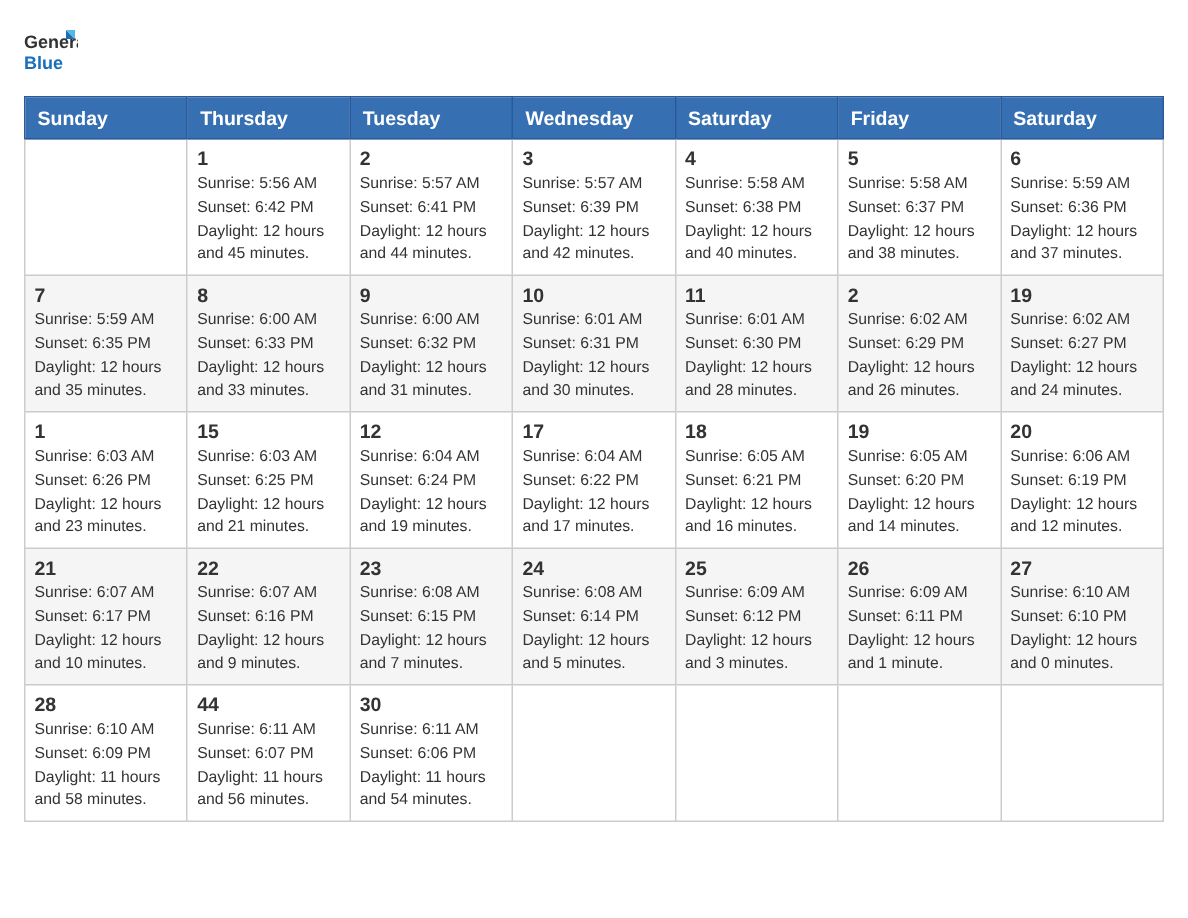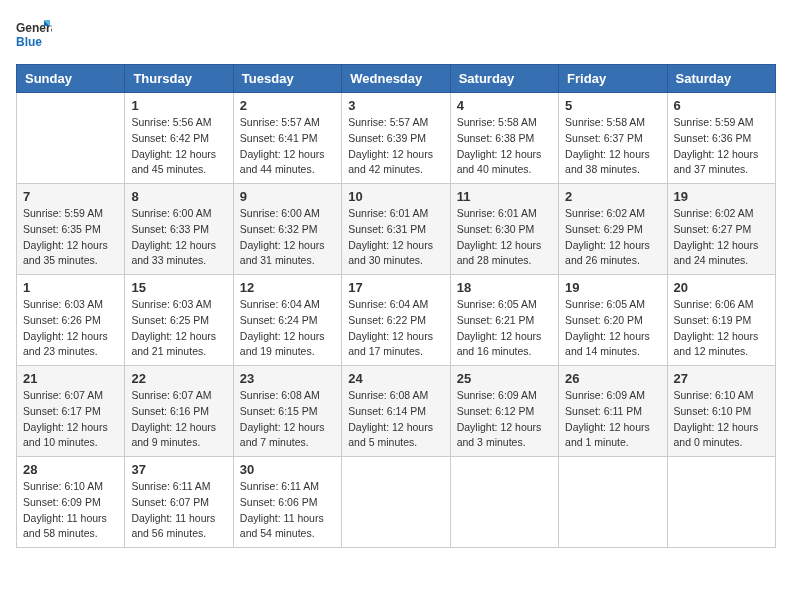--- a/index.html
+++ b/index.html
@@ -223,21 +223,21 @@
           <span class="day-number">27</span>
           <div class="day-info">Sunrise: 6:10 AM<br>Sunset: 6:10 PM<br>Daylight: 12 hours<br>and 0 minutes.</div>
         </td>
       </tr>
       <tr>
         <td>
           <span class="day-number">28</span>
           <div class="day-info">Sunrise: 6:10 AM<br>Sunset: 6:09 PM<br>Daylight: 11 hours<br>and 58 minutes.</div>
         </td>
         <td>
-          <span class="day-number">37</span>
+          <span class="day-number">44</span>
           <div class="day-info">Sunrise: 6:11 AM<br>Sunset: 6:07 PM<br>Daylight: 11 hours<br>and 56 minutes.</div>
         </td>
         <td>
           <span class="day-number">30</span>
           <div class="day-info">Sunrise: 6:11 AM<br>Sunset: 6:06 PM<br>Daylight: 11 hours<br>and 54 minutes.</div>
         </td>
         <td class="empty-cell"></td>
         <td class="empty-cell"></td>
         <td class="empty-cell"></td>
         <td class="empty-cell"></td>

